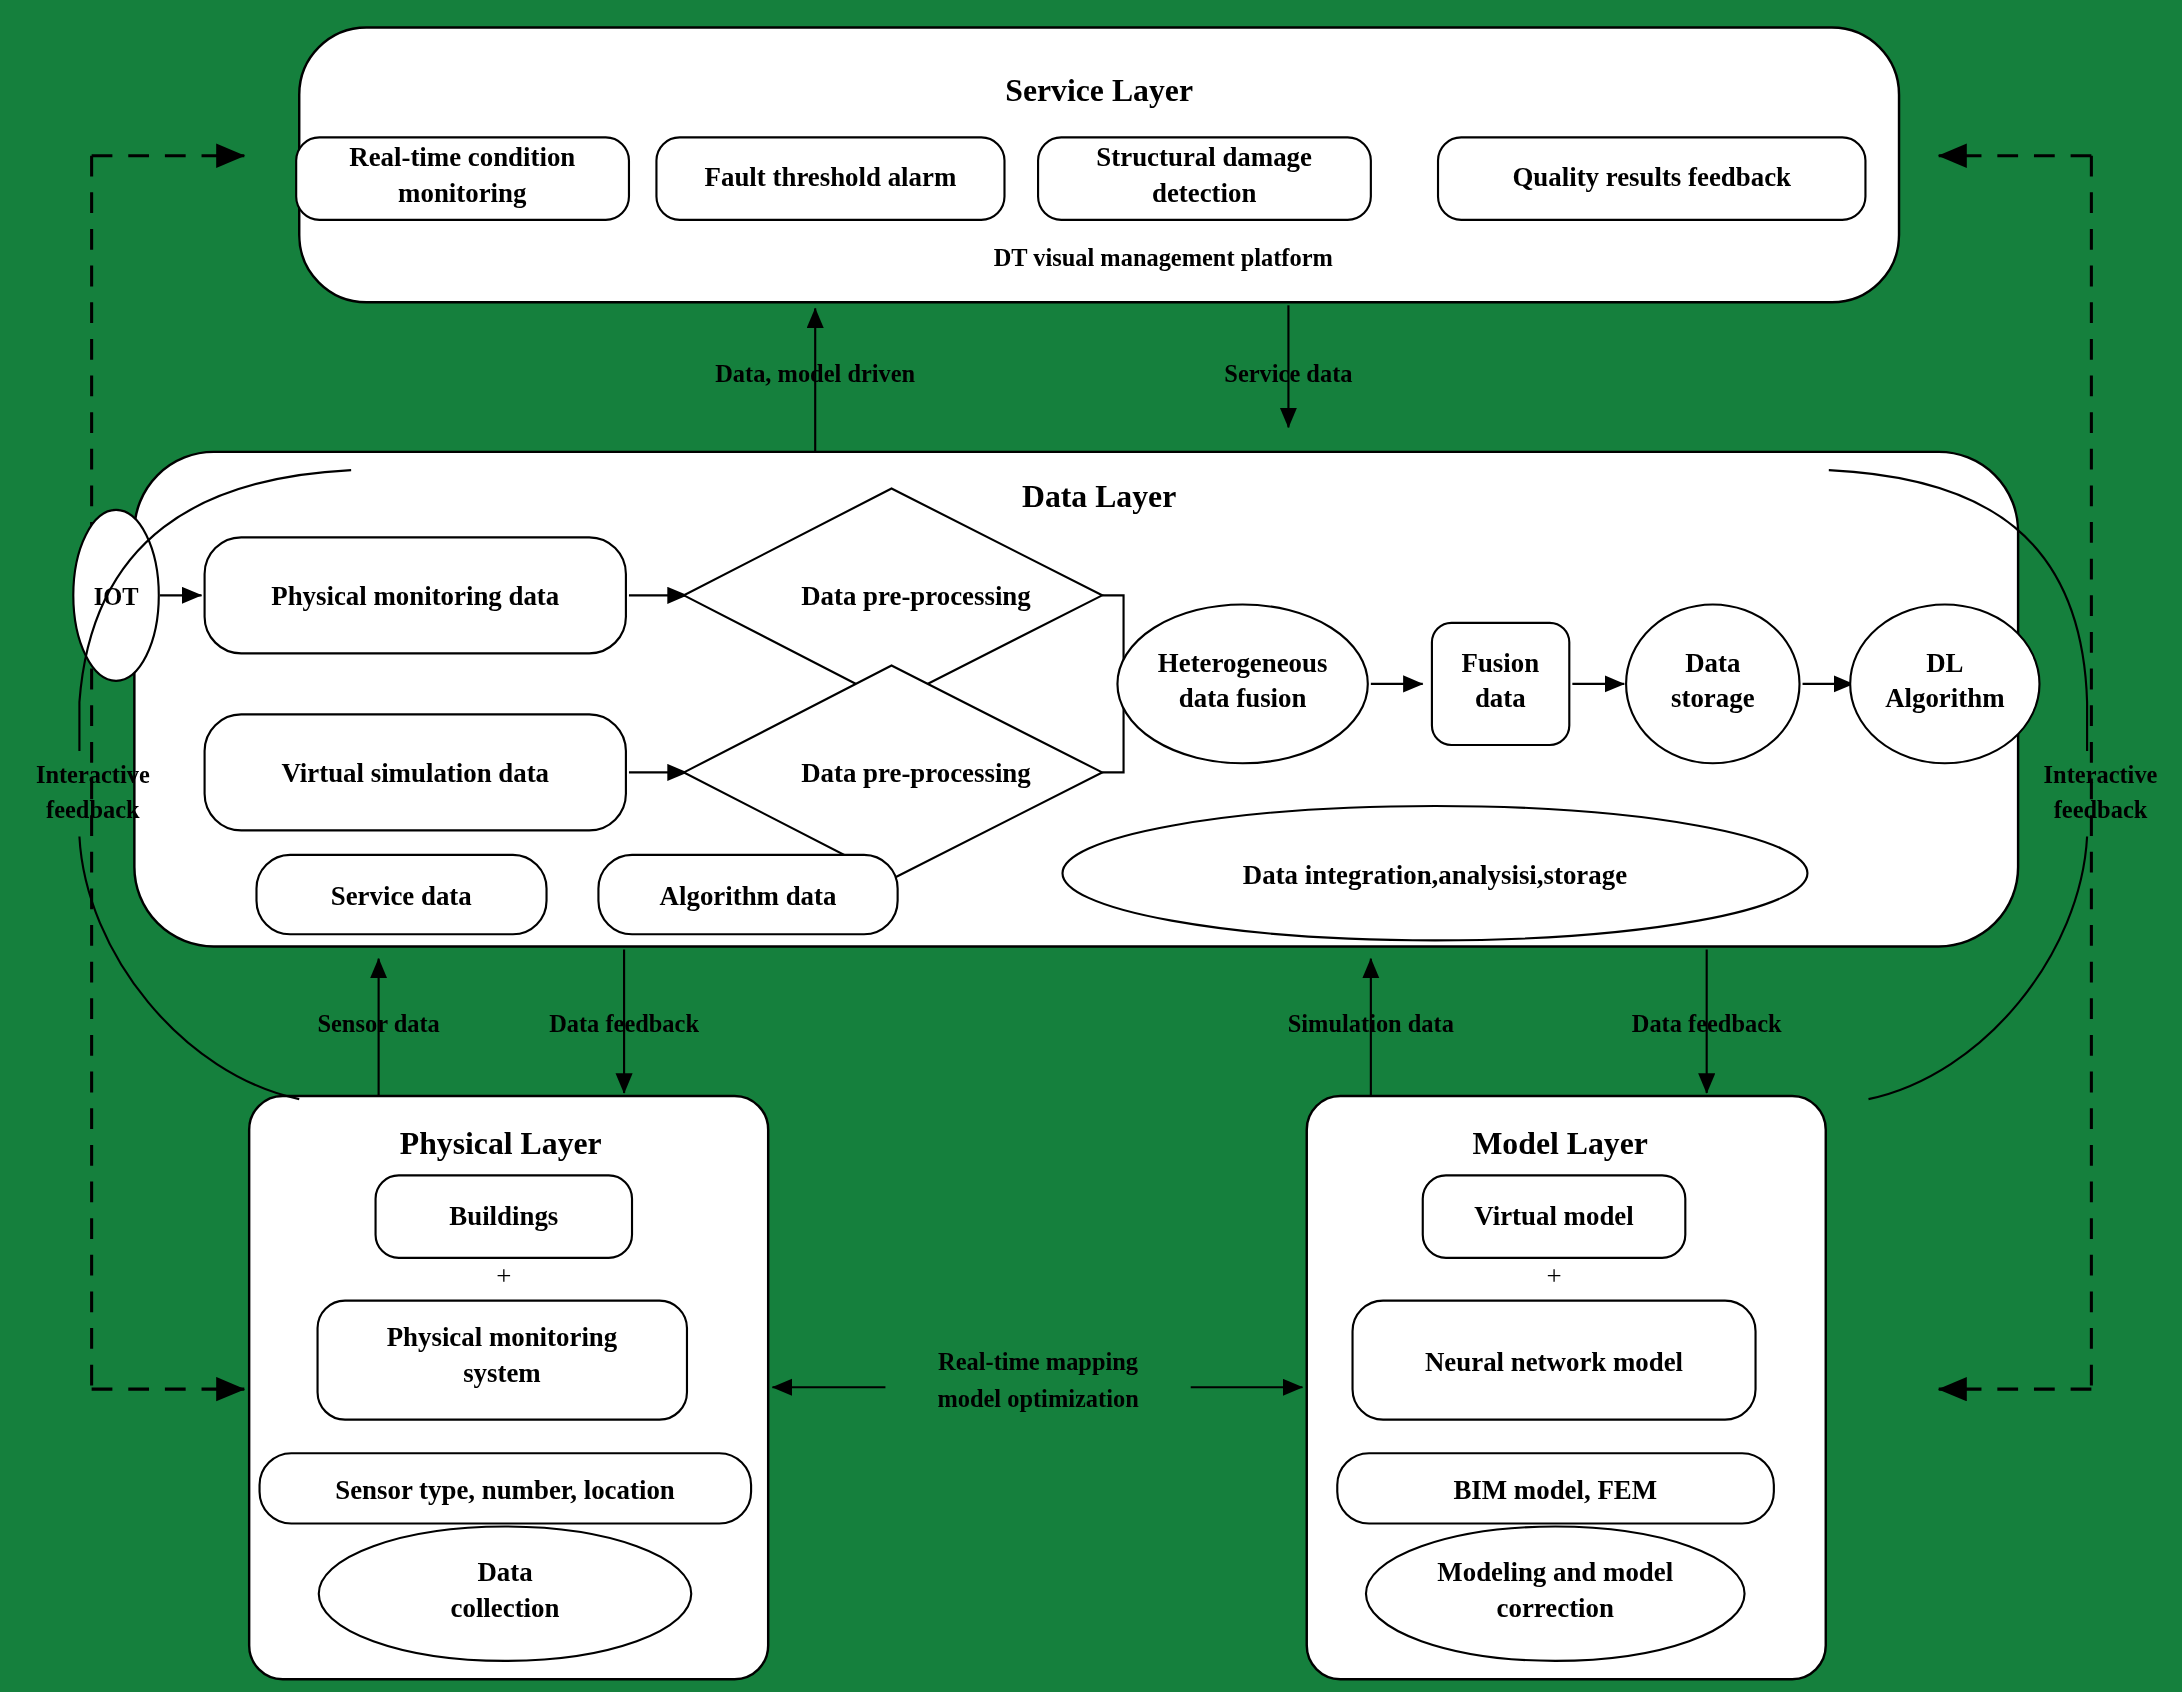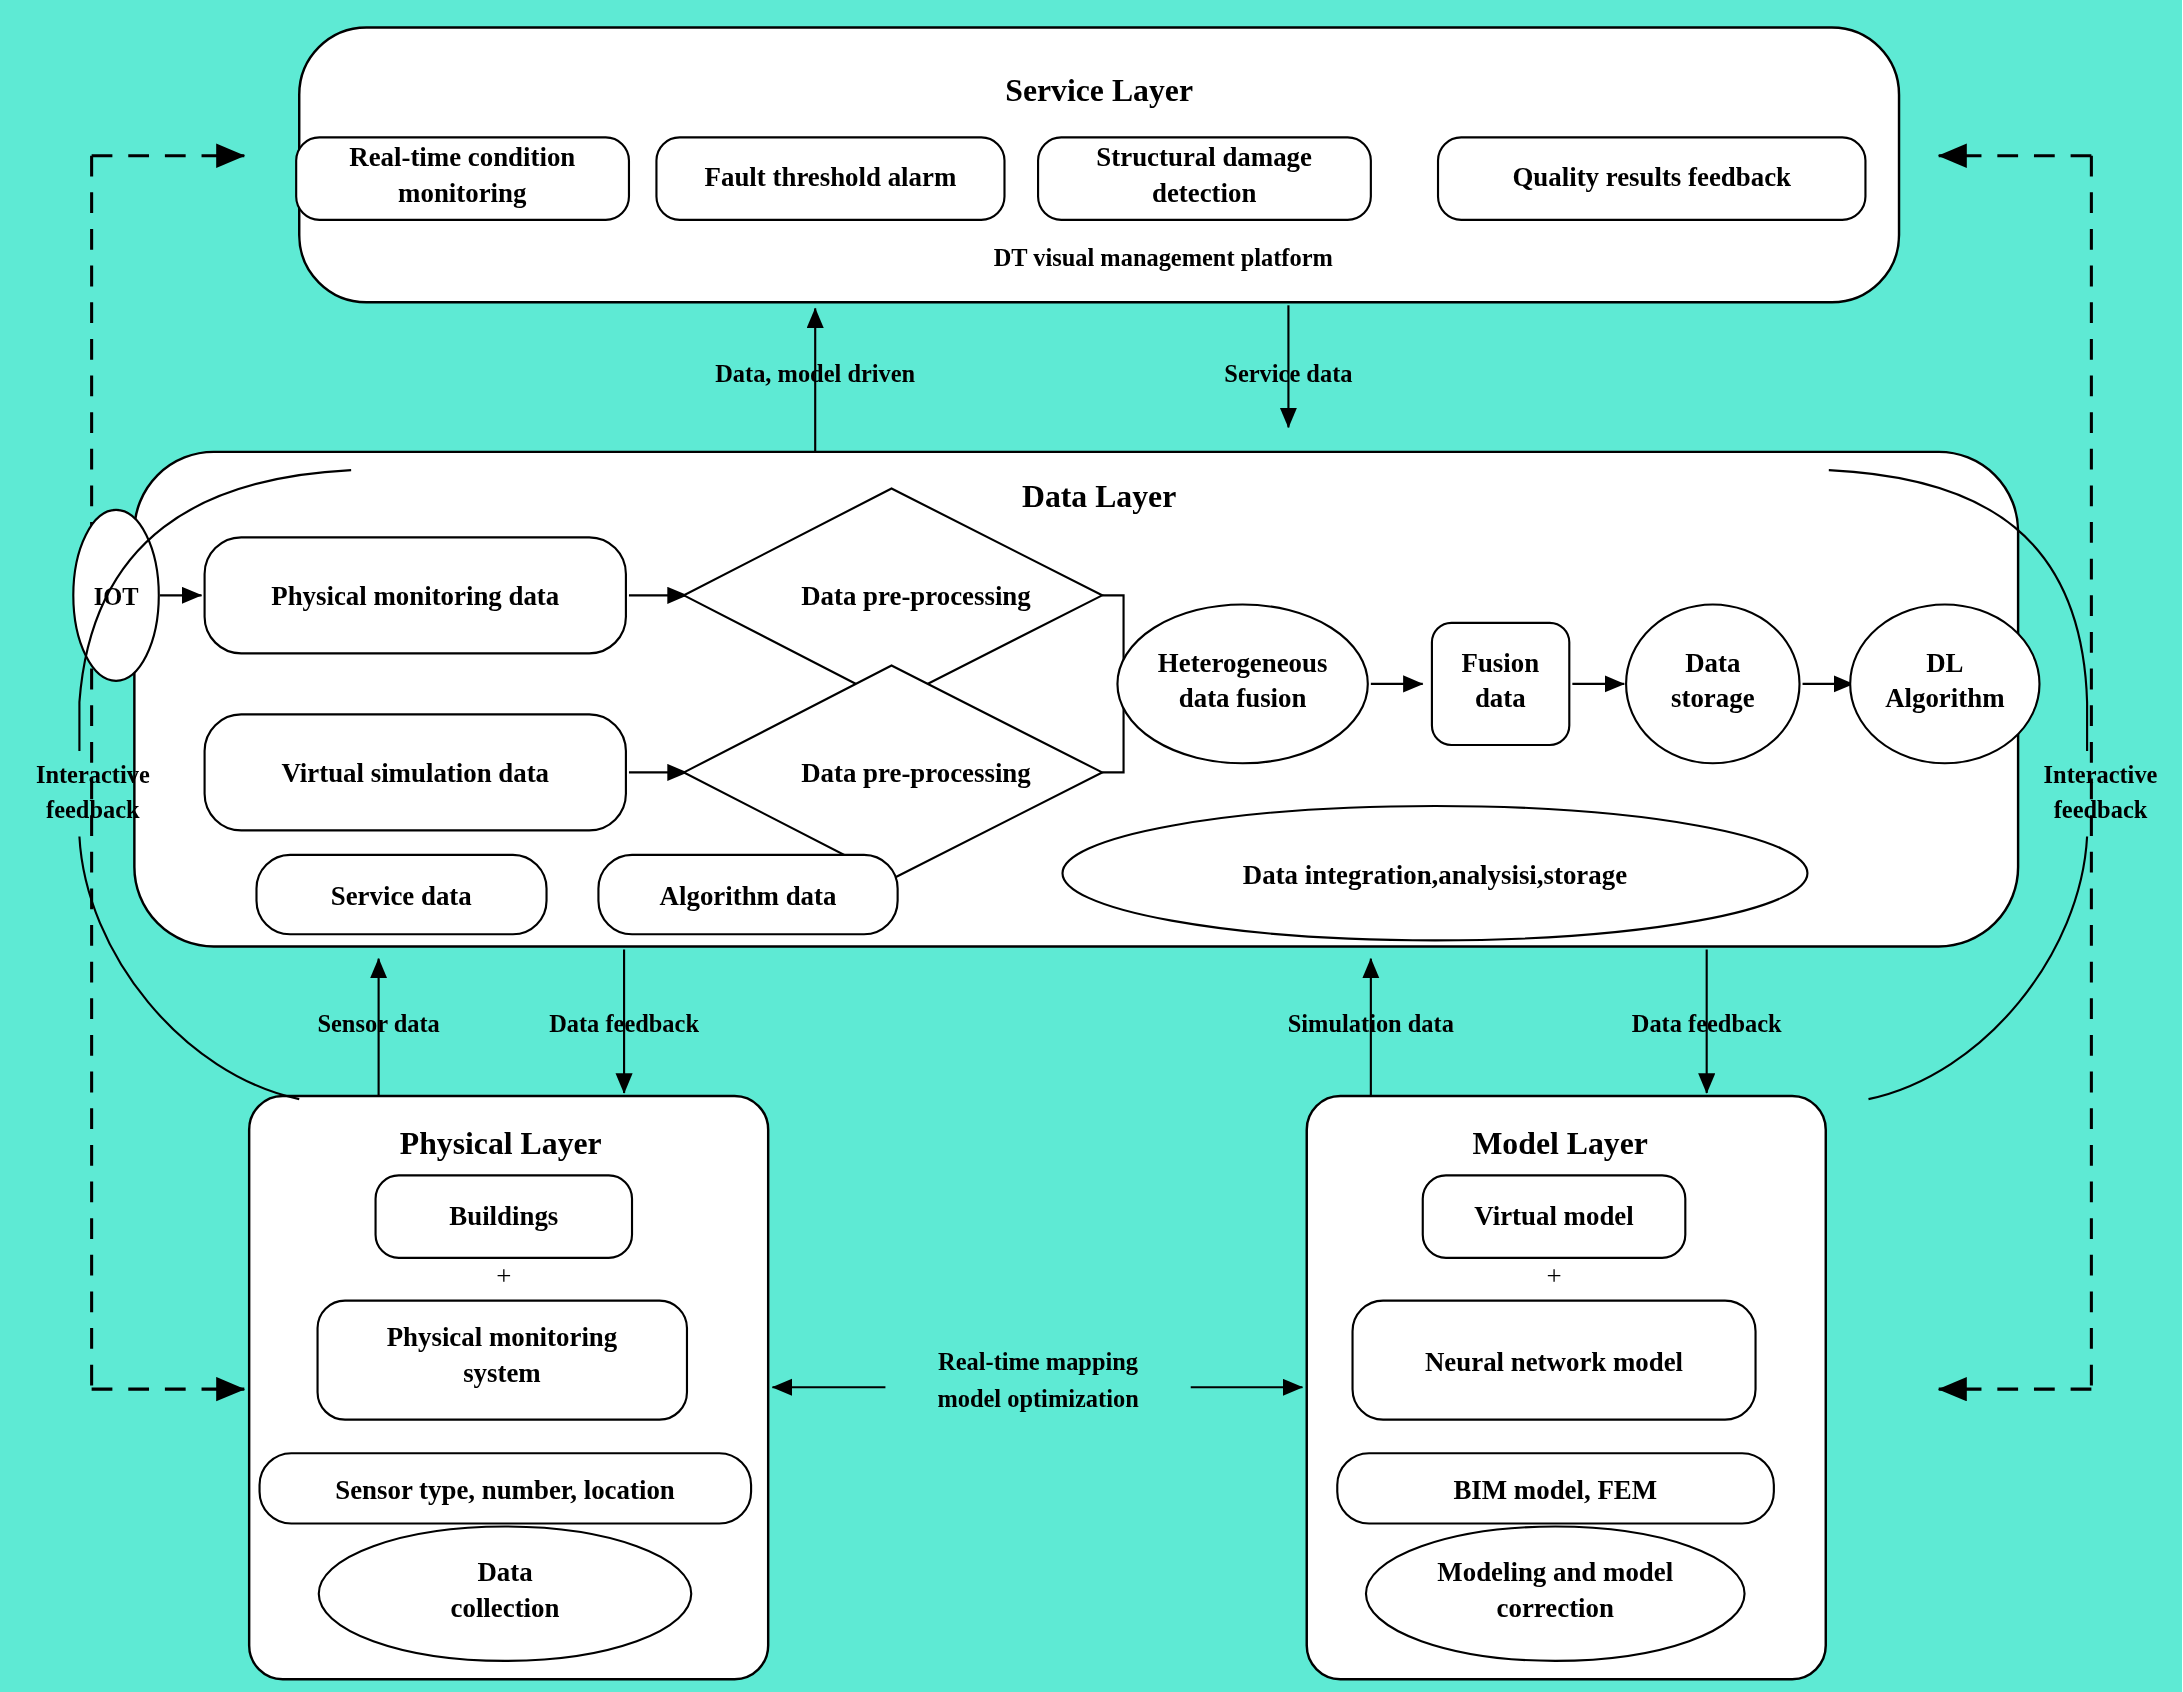--- a/index.html
+++ b/index.html
@@ -1,17 +1,17 @@
 <!DOCTYPE html>
 <html style="font-size:9.8px"><head>
 <meta charset="utf-8">
 <style>
   html,body{margin:0;padding:0;background:#ffffff;}
   body{width:2183px;height:1692px;font-family:"Liberation Serif",serif;}
-  #stage{position:relative;width:2182px;height:1692px;background:#5eead4;}
+  #stage{position:relative;width:2182px;height:1692px;background:#15803d;}
   svg{display:block;}
   .shp{fill:#ffffff;stroke:#000000;stroke-width:4;}
   .shp-thin{fill:#ffffff;stroke:#000000;stroke-width:3.5;}
   .ln-thin{stroke:#000000;stroke-width:3.5;fill:none;}
   .dash{stroke:#000000;stroke-width:5;fill:none;stroke-dasharray:34 26;}
   text{font-family:"Liberation Serif",serif;font-weight:bold;fill:#000;}
   .t-layer{font-size:52px;}
   .t-box{font-size:44px;}
   .t-sm{font-size:40px;}
   .t-edge{font-size:40px;}

